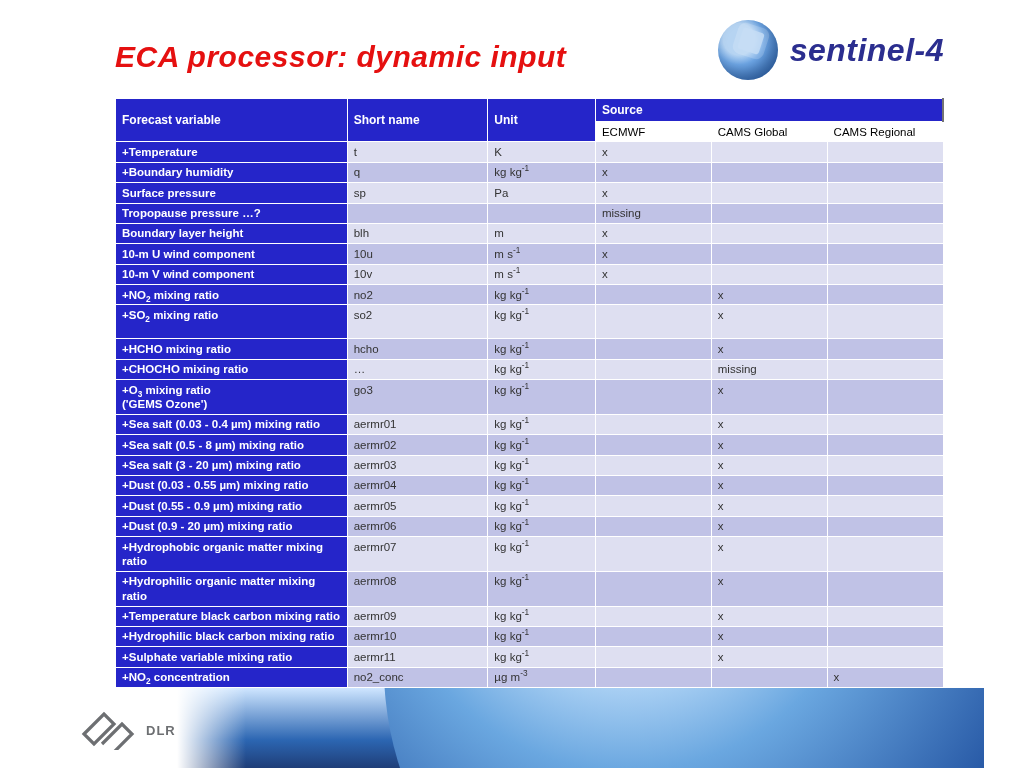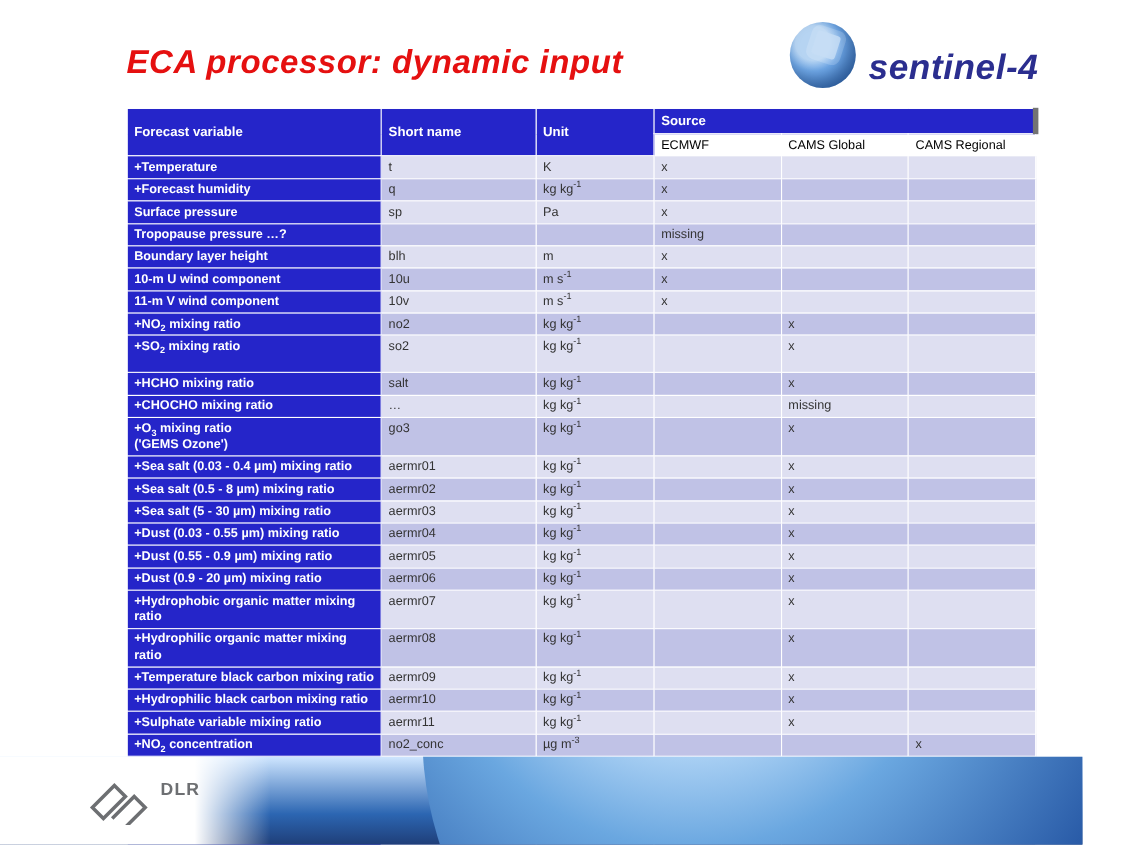--- a/index.html
+++ b/index.html
@@ -1,36 +1,36 @@
 <!DOCTYPE html>
 <html><head>
 <meta charset="utf-8">
 <style>
   html,body{margin:0;padding:0;width:1024px;height:768px;font-family:Arial,Helvetica,sans-serif;background:#fff;overflow:hidden}
   .slide{position:relative;width:984px;height:768px}
   .title{position:absolute;top:40px;left:115px;color:#e51010;font-size:30px;font-weight:bold;font-style:italic;letter-spacing:.5px}
-  .logo-s4{position:absolute;top:20px;right:40px;display:flex;align-items:flex-end;gap:12px}
+  .logo-s4{position:absolute;top:20px;right:40px;display:flex;align-items:center;gap:12px}
   .logo-s4 .globe{width:60px;height:60px;border-radius:50%;background:radial-gradient(circle at 35% 32%,#b6d4f2 0 28%,#6fa8e8 45%,#1a5bb8 100%);position:relative;box-shadow:inset -6px -8px 14px rgba(0,0,0,.25)}
   .logo-s4 .globe::after{content:"";position:absolute;left:22px;top:10px;width:22px;height:22px;background:#c9dff6;border-radius:3px;transform:rotate(18deg);opacity:.85;box-shadow:0 0 0 5px rgba(255,255,255,.2)}
   .logo-s4 .txt{font-weight:800;color:#2b2e8f;font-style:italic;font-size:32px;letter-spacing:.5px}
   .tbl-wrap{position:absolute;top:98px;left:115px;right:40px}
   table{border-collapse:collapse;width:100%;font-size:11.5px;table-layout:fixed}
   col.c1{width:28%} col.c2{width:17%} col.c3{width:13%} col.c4{width:14%} col.c5{width:14%} col.c6{width:14%}
   th{background:#2525c9;color:#fff;text-align:left;font-weight:bold;padding:4px 6px;border:1px solid #fff;font-size:12px}
-  th.span{border-right:5px solid #737373}
+  th.span{border-right:2px solid #737373}
   td{padding:2.5px 6px;border:1px solid #fff;vertical-align:top;line-height:1.25}
   td.var{background:#2525c9;color:#fff;font-weight:bold}
   tr.r0 td.d{background:#dedff1;color:#333}
   tr.r1 td.d{background:#c0c2e6;color:#333}
   sup,sub{font-size:.72em;line-height:0}
   .footer{position:absolute;left:0;right:0;bottom:0;height:80px;background:linear-gradient(to right,#fff 0 18%,rgba(255,255,255,0) 25%),linear-gradient(to bottom,#cfe6ff,#2c66b2 65%,#1f3e78);overflow:hidden}
   .earth{position:absolute;right:-40px;bottom:-220px;width:640px;height:640px;border-radius:50%;background:radial-gradient(circle at 38% 28%,#cfe8ff 0 18%,#6aa7e0 40%,#2a5ca8 70%,#0f2c5e 100%)}
   .earth::before{content:"";position:absolute;right:110px;top:80px;width:260px;height:160px;background:radial-gradient(closest-side,#a9c98a,#5a8b46 70%,rgba(0,0,0,0));border-radius:50% 60% 45% 55%/55% 45% 60% 50%;transform:rotate(-10deg);opacity:.85}
   .earth::after{content:"";position:absolute;left:140px;top:40px;width:180px;height:90px;background:radial-gradient(closest-side,#e9eef4,rgba(255,255,255,0));border-radius:50%;opacity:.8}
-  .dlr{position:absolute;left:80px;bottom:18px;display:flex;gap:10px;color:#6d6f72;font-weight:bold;font-size:16px;letter-spacing:1px}
+  .dlr{position:absolute;left:80px;bottom:18px;display:flex;align-items:center;gap:10px;color:#6d6f72;font-weight:bold;font-size:13px;letter-spacing:1px}
   .dlr svg{display:block}
 </style>
 </head>
 <body>
 <div class="slide">
 
 <div class="title">ECA processor: dynamic input</div>
 
 <div class="logo-s4">
   <div class="globe"></div>
@@ -63,21 +63,21 @@
   <tbody id="tb">
           <tr class="r0">
             <td class="var" style="">+Temperature</td>
             <td class="d">t</td>
             <td class="d">K</td>
             <td class="d">x</td>
             <td class="d"></td>
             <td class="d"></td>
           </tr>
           <tr class="r1">
-            <td class="var" style="">+Forecast humidity</td>
+            <td class="var" style="">+Boundary humidity</td>
             <td class="d">q</td>
             <td class="d">kg kg<sup>-1</sup></td>
             <td class="d">x</td>
             <td class="d"></td>
             <td class="d"></td>
           </tr>
           <tr class="r0">
             <td class="var" style="">Surface pressure</td>
             <td class="d">sp</td>
             <td class="d">Pa</td>
@@ -103,21 +103,21 @@
           </tr>
           <tr class="r1">
             <td class="var" style="">10-m U wind component</td>
             <td class="d">10u</td>
             <td class="d">m s<sup>-1</sup></td>
             <td class="d">x</td>
             <td class="d"></td>
             <td class="d"></td>
           </tr>
           <tr class="r0">
-            <td class="var" style="">11-m V wind component</td>
+            <td class="var" style="">10-m V wind component</td>
             <td class="d">10v</td>
             <td class="d">m s<sup>-1</sup></td>
             <td class="d">x</td>
             <td class="d"></td>
             <td class="d"></td>
           </tr>
           <tr class="r1">
             <td class="var" style="">+NO<sub>2</sub> mixing ratio</td>
             <td class="d">no2</td>
             <td class="d">kg kg<sup>-1</sup></td>
@@ -128,21 +128,21 @@
           <tr class="r0">
             <td class="var" style="padding-bottom:16px;">+SO<sub>2</sub> mixing ratio</td>
             <td class="d">so2</td>
             <td class="d">kg kg<sup>-1</sup></td>
             <td class="d"></td>
             <td class="d">x</td>
             <td class="d"></td>
           </tr>
           <tr class="r1">
             <td class="var" style="">+HCHO mixing ratio</td>
-            <td class="d">salt</td>
+            <td class="d">hcho</td>
             <td class="d">kg kg<sup>-1</sup></td>
             <td class="d"></td>
             <td class="d">x</td>
             <td class="d"></td>
           </tr>
           <tr class="r0">
             <td class="var" style="">+CHOCHO mixing ratio</td>
             <td class="d">…</td>
             <td class="d">kg kg<sup>-1</sup></td>
             <td class="d"></td>
@@ -167,21 +167,21 @@
           </tr>
           <tr class="r1">
             <td class="var" style="">+Sea salt (0.5 - 8 µm) mixing ratio</td>
             <td class="d">aermr02</td>
             <td class="d">kg kg<sup>-1</sup></td>
             <td class="d"></td>
             <td class="d">x</td>
             <td class="d"></td>
           </tr>
           <tr class="r0">
-            <td class="var" style="">+Sea salt (5 - 30 µm) mixing ratio</td>
+            <td class="var" style="">+Sea salt (3 - 20 µm) mixing ratio</td>
             <td class="d">aermr03</td>
             <td class="d">kg kg<sup>-1</sup></td>
             <td class="d"></td>
             <td class="d">x</td>
             <td class="d"></td>
           </tr>
           <tr class="r1">
             <td class="var" style="">+Dust (0.03 - 0.55 µm) mixing ratio</td>
             <td class="d">aermr04</td>
             <td class="d">kg kg<sup>-1</sup></td>

